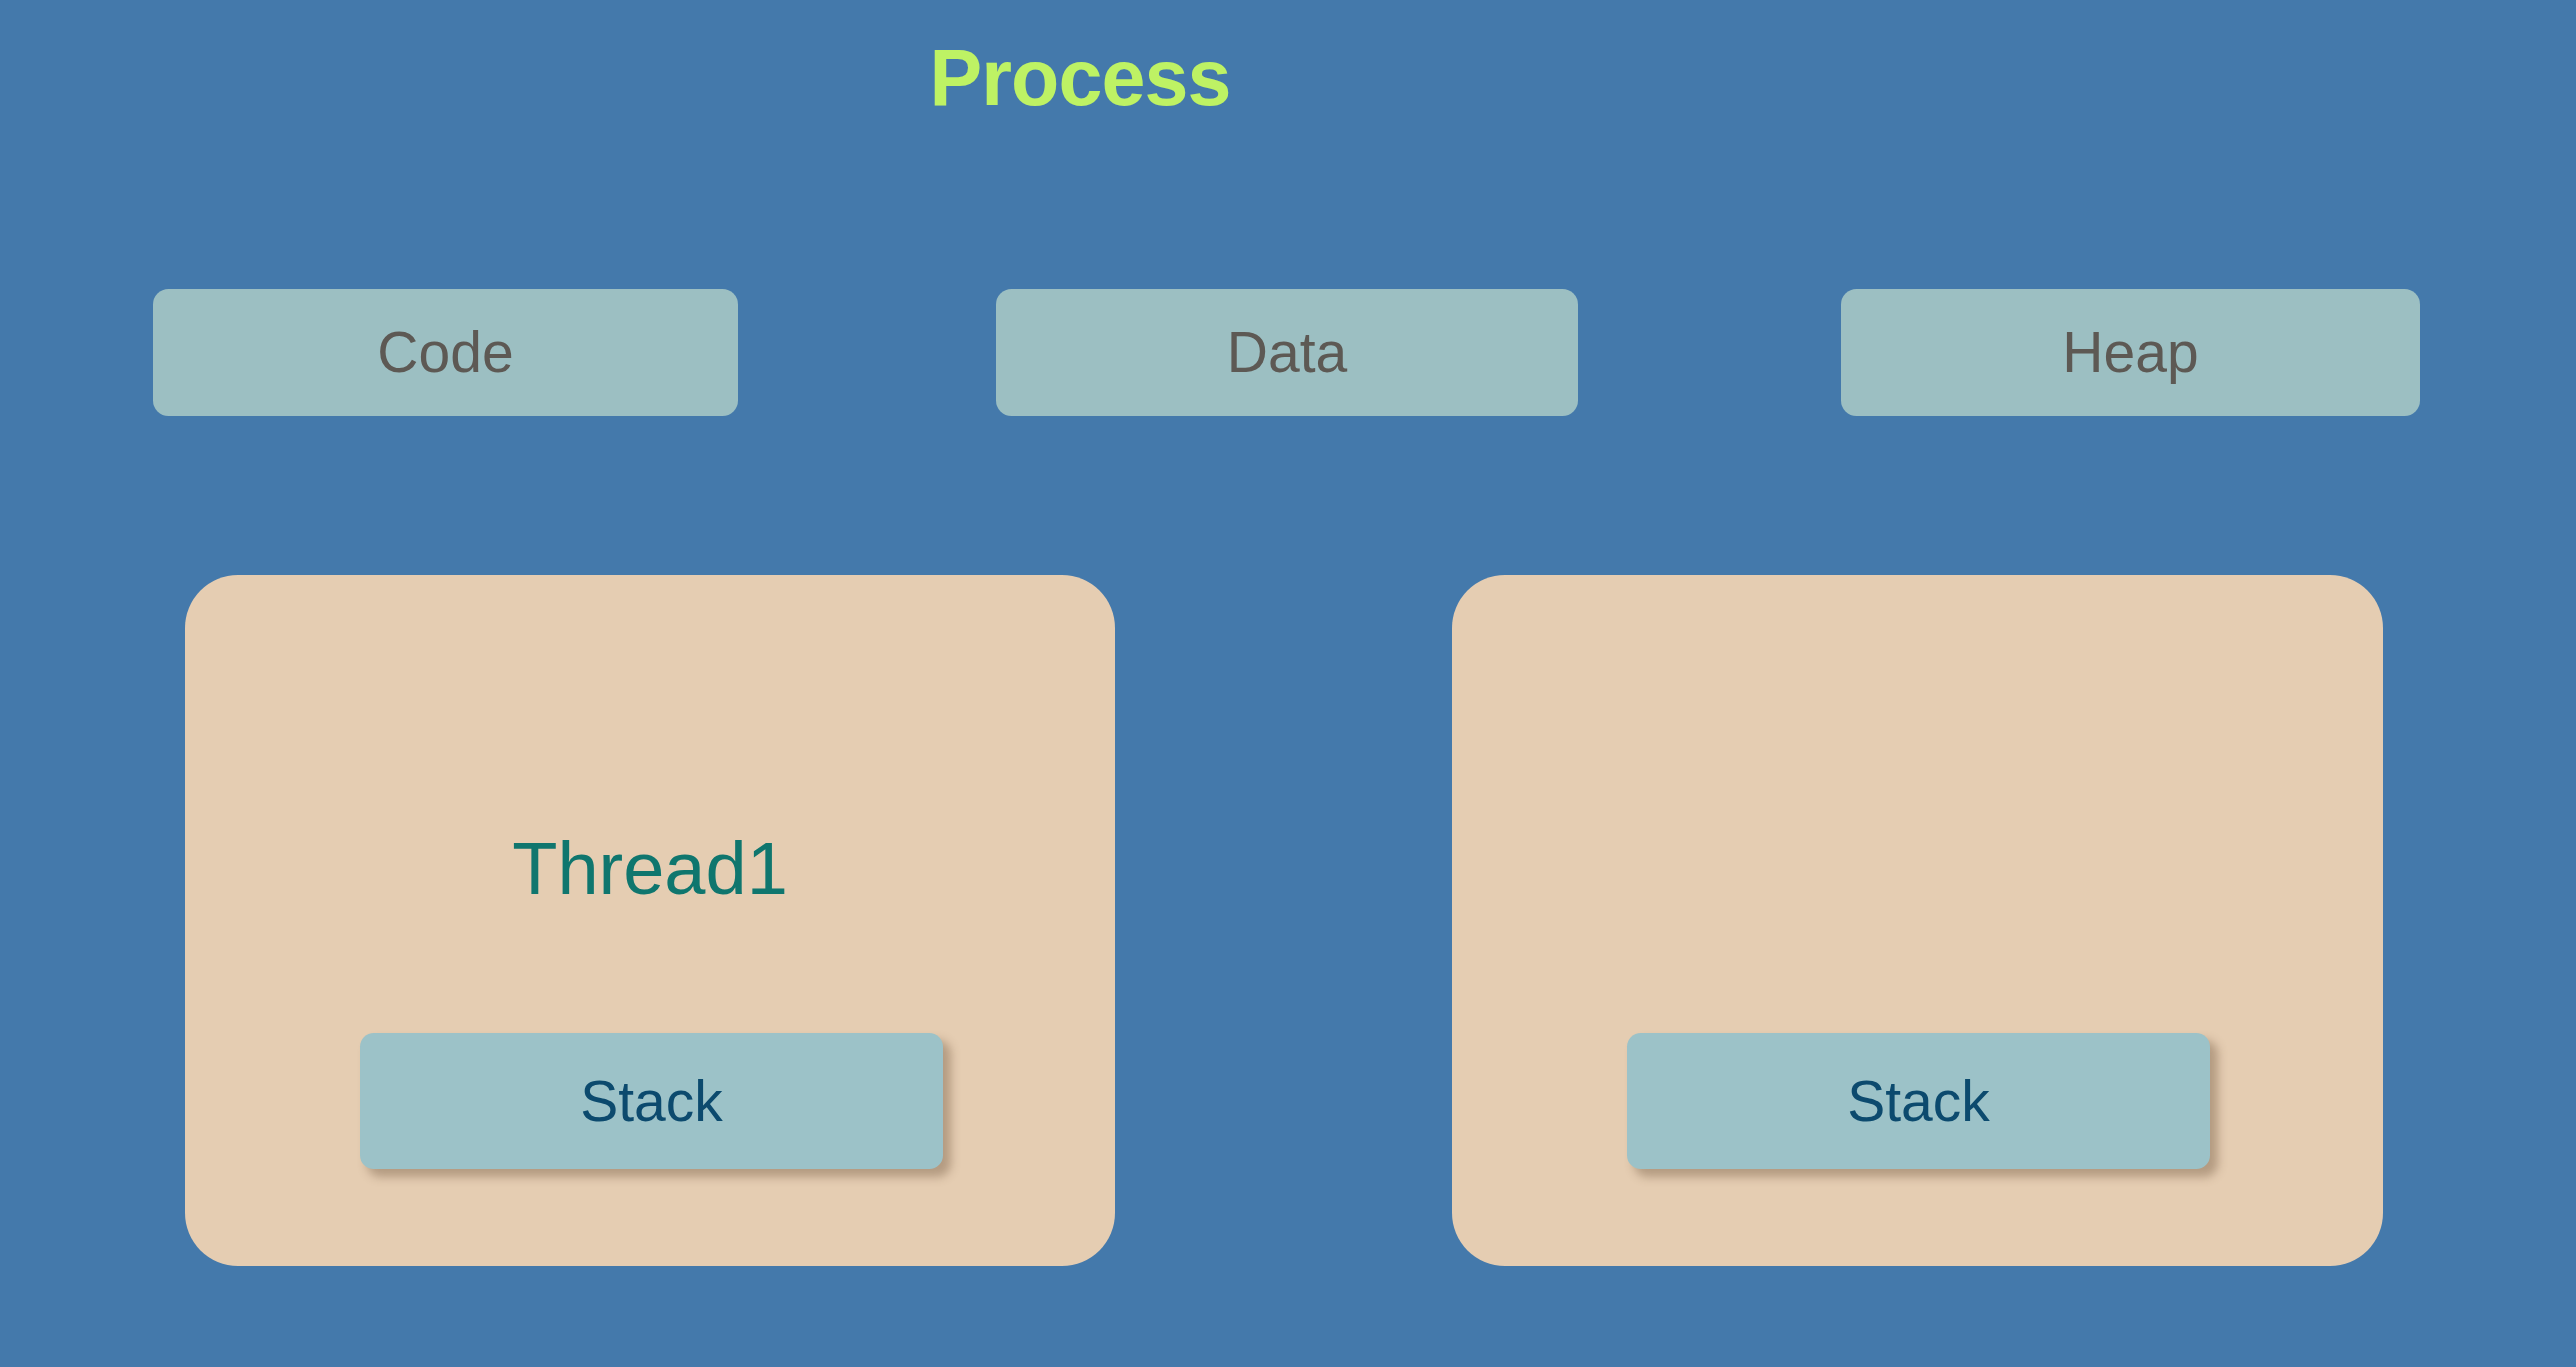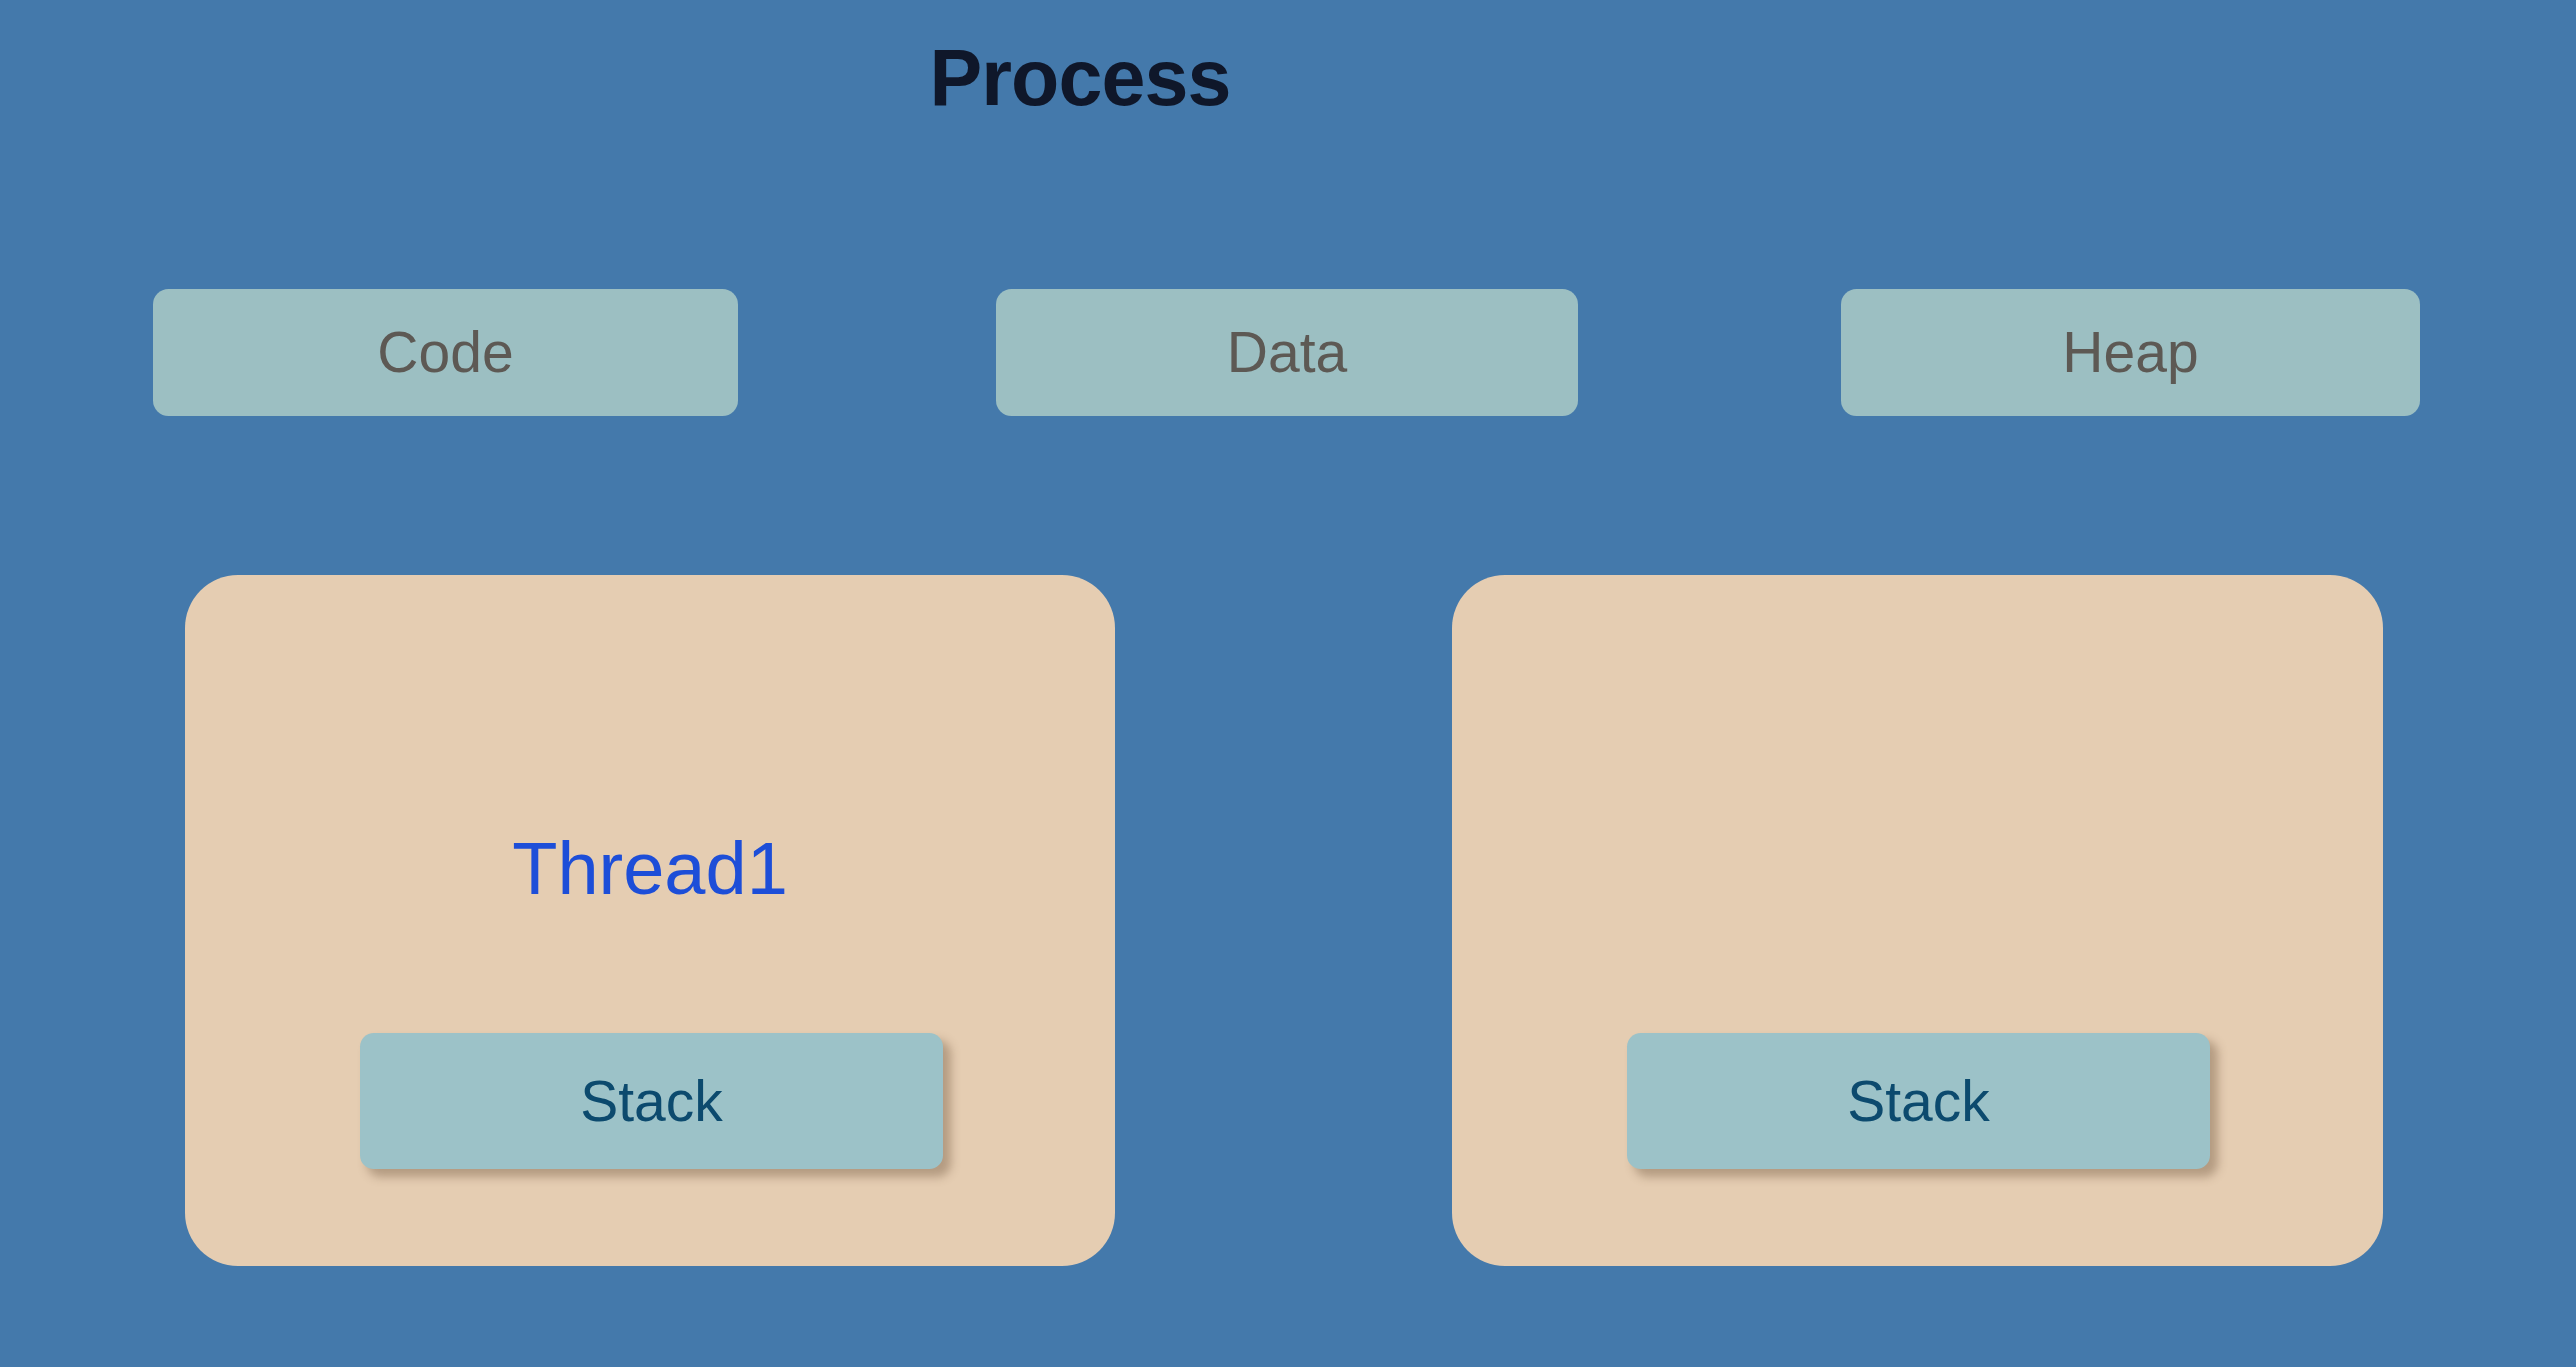--- a/index.html
+++ b/index.html
@@ -22,21 +22,21 @@
 
   
   #process-title {
     position: absolute;
     left: 0;
     top: 33px;
     width: 2160px;
     text-align: center;
     font-size: 79px;
     font-weight: bold;
-    color: #0f172a;
+    color: #bef264;
     letter-spacing: -0.9px;
     line-height: 1.15;
     white-space: nowrap;
     user-select: none;
   }
 
   
   .segment-box {
     position: absolute;
     top: 289px;
@@ -70,21 +70,21 @@
   #thread-card-1 { left: 185px;  width: 930px; }
   #thread-card-2 { left: 1452px; width: 931px; }
 
   .thread-label {
     position: absolute;
     left: 0;
     right: 0;
     top: 257px;
     text-align: center;
     font-size: 74px;
-    color: #1d4ed8;
+    color: #0f766e;
     line-height: 1;
     white-space: nowrap;
     user-select: none;
   }
 
   
   .stack-box {
     position: absolute;
     top: 458px;
     left: 175px;

